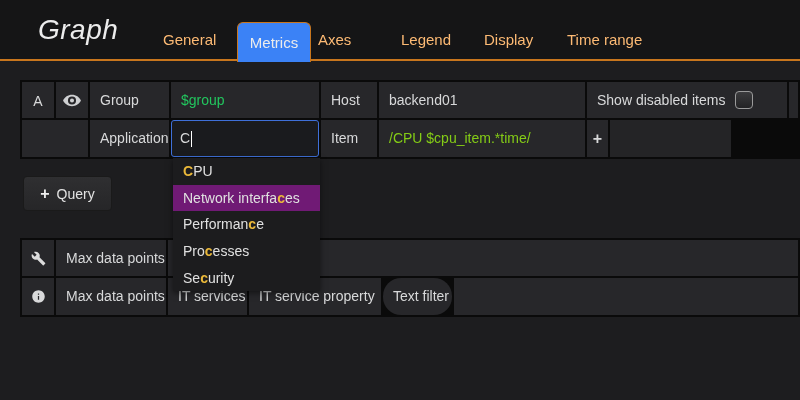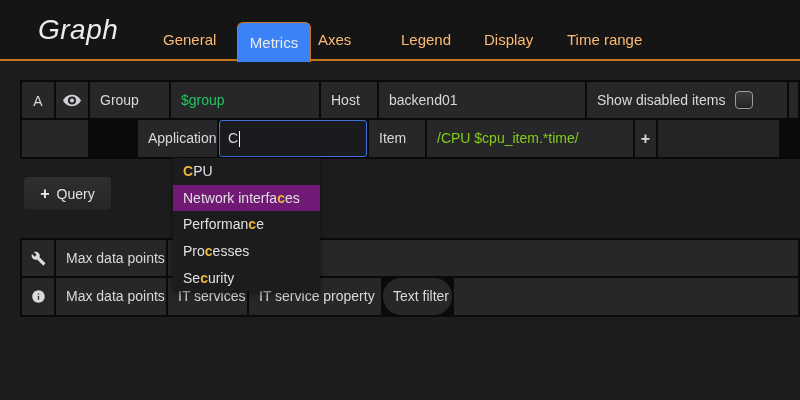--- a/index.html
+++ b/index.html
@@ -111,21 +111,21 @@
   <div class="cell pad" style="width:206px;">backend01</div>
   <div class="cell pad rel" style="width:200px;">
     <span>Show disabled items</span>
     <span class="checkbox"></span>
   </div>
   <div class="cell" style="width:9px;"></div>
 </div>
 
 <div class="row" style="top:118px;">
   <div class="cell" style="width:66px;"></div>
-  <div class="cell pad" style="width:79px;margin-left:48px;">Application</div>
+  <div class="cell pad" style="width:79px;">Application</div>
   <div class="cell input-cell" style="width:148px;">
     <span>C</span>
       <span class="caret"></span>
   </div>
   <div class="cell pad" style="width:56px;">Item</div>
   <div class="cell pad gold" style="width:206px;">/CPU $cpu_item.*time/</div>
   <div class="cell center bold" style="width:21px;font-size:16px;">+</div>
   <div class="cell" style="width:121px;background:#242426;"></div>
 </div>
 

